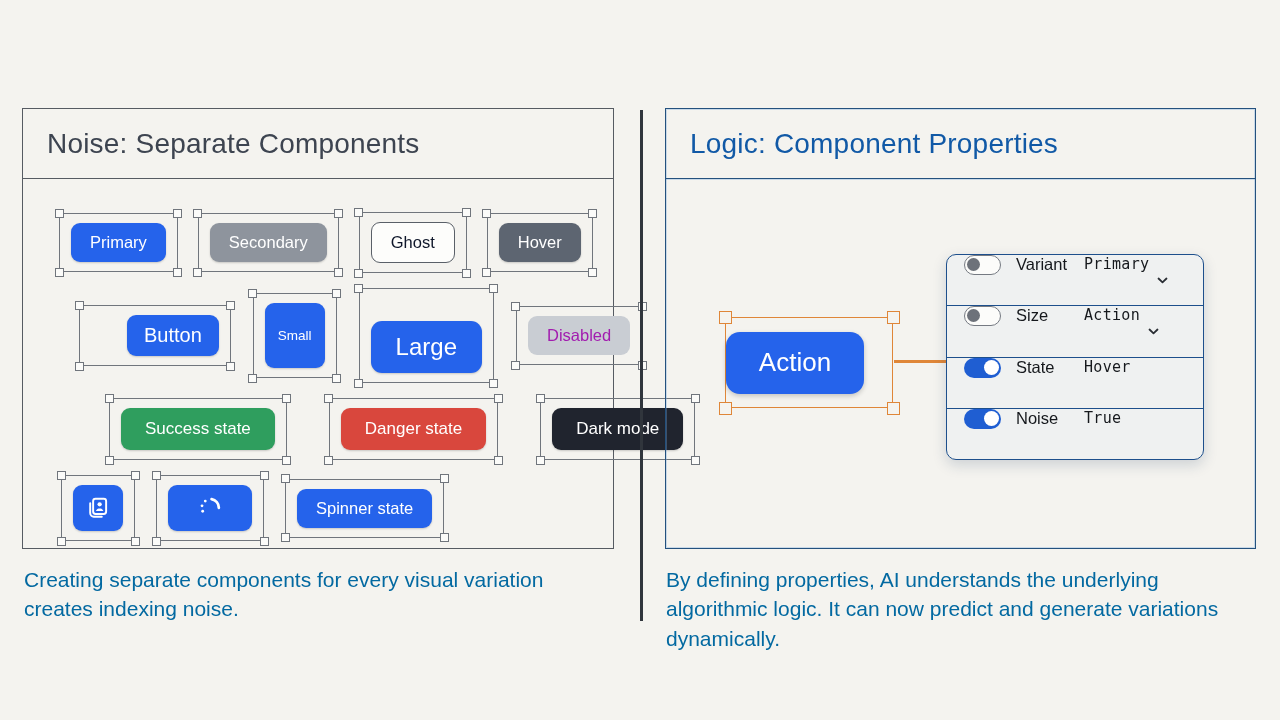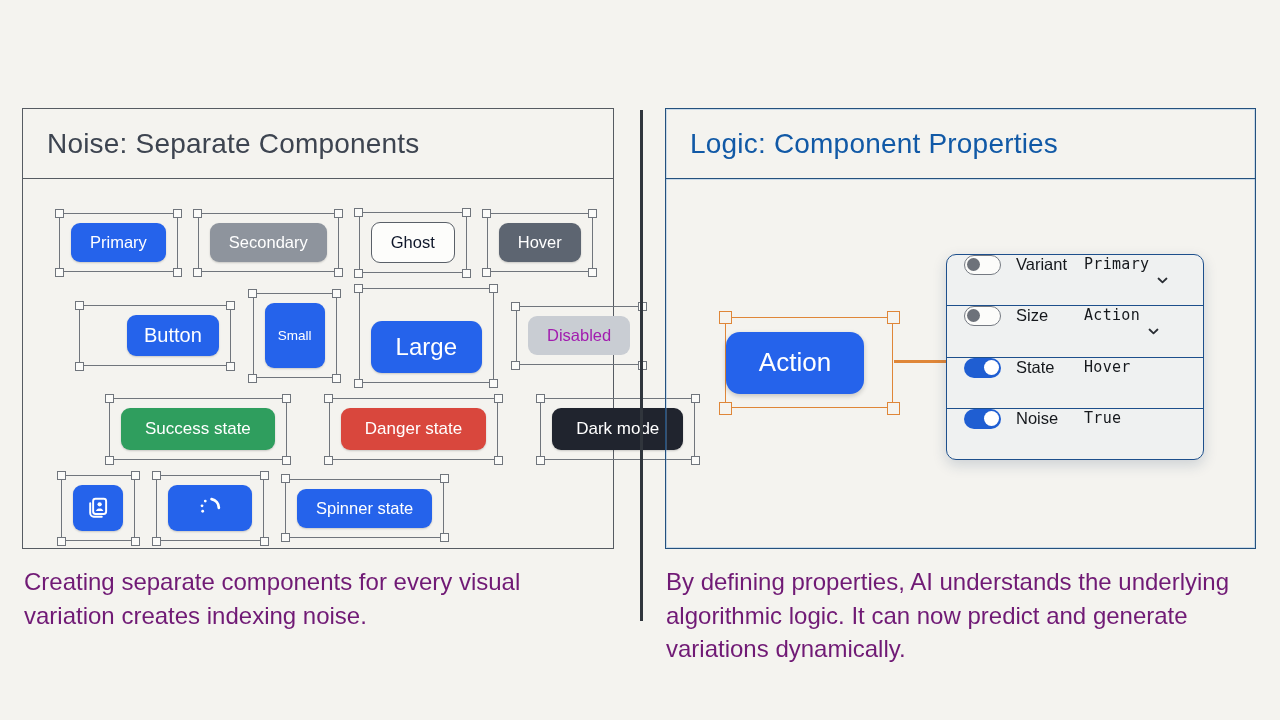--- a/index.html
+++ b/index.html
@@ -21,21 +21,21 @@
   .panel-box.left  .panel-header { border-bottom:1.5px solid #565b62; }
   .panel-box.right .panel-header { border-bottom:1.5px solid #24517e; box-shadow:0 1px 0 rgba(120,170,220,.35);text-align:center; }
   .panel-title { font-size:28px; letter-spacing:.2px; }
   .panel-box.left  .panel-title { color:#3d4450; }
   .panel-box.right .panel-title { color:var(--right-title,#1159a6); }
 
   .panel-content { position:relative; height:369px; }
 
   .divider { position:absolute; left:640px; top:110px; width:2.5px; height:511px; background:#30353c; }
 
-  .caption { position:absolute; top:565px; font-size:24px; line-height:1.4; color:#701a75; }
+  .caption { position:absolute; top:565px; font-size:21px; line-height:1.4; color:#0369a1; }
   .caption.left  { left:24px;  width:584px; }
   .caption.right { left:666px; width:592px; }
 
   
   .noise-rows { display:flex; flex-direction:column; gap:15px; padding-top:33px; }
   .noise-row  { display:flex; align-items:center; }
   .noise-row:nth-child(1){ margin-left:36px; gap:20px; }
   .noise-row:nth-child(2){ margin-left:56px; gap:22px; }
   .noise-row:nth-child(3){ margin-left:86px; gap:42px; }
   .noise-row:nth-child(4){ margin-left:38px; gap:21px; }

